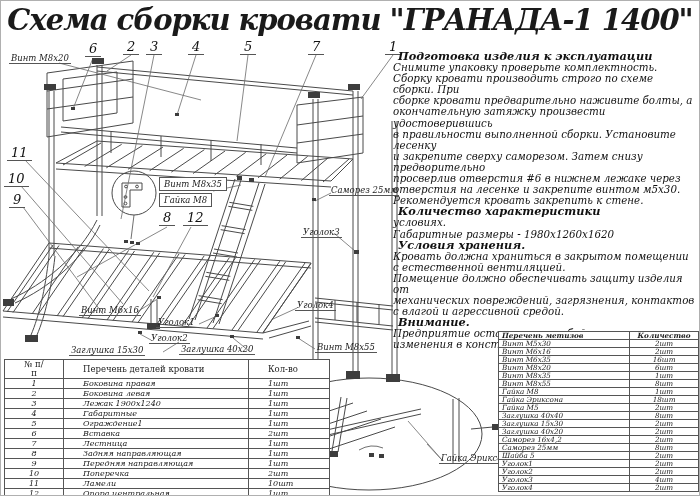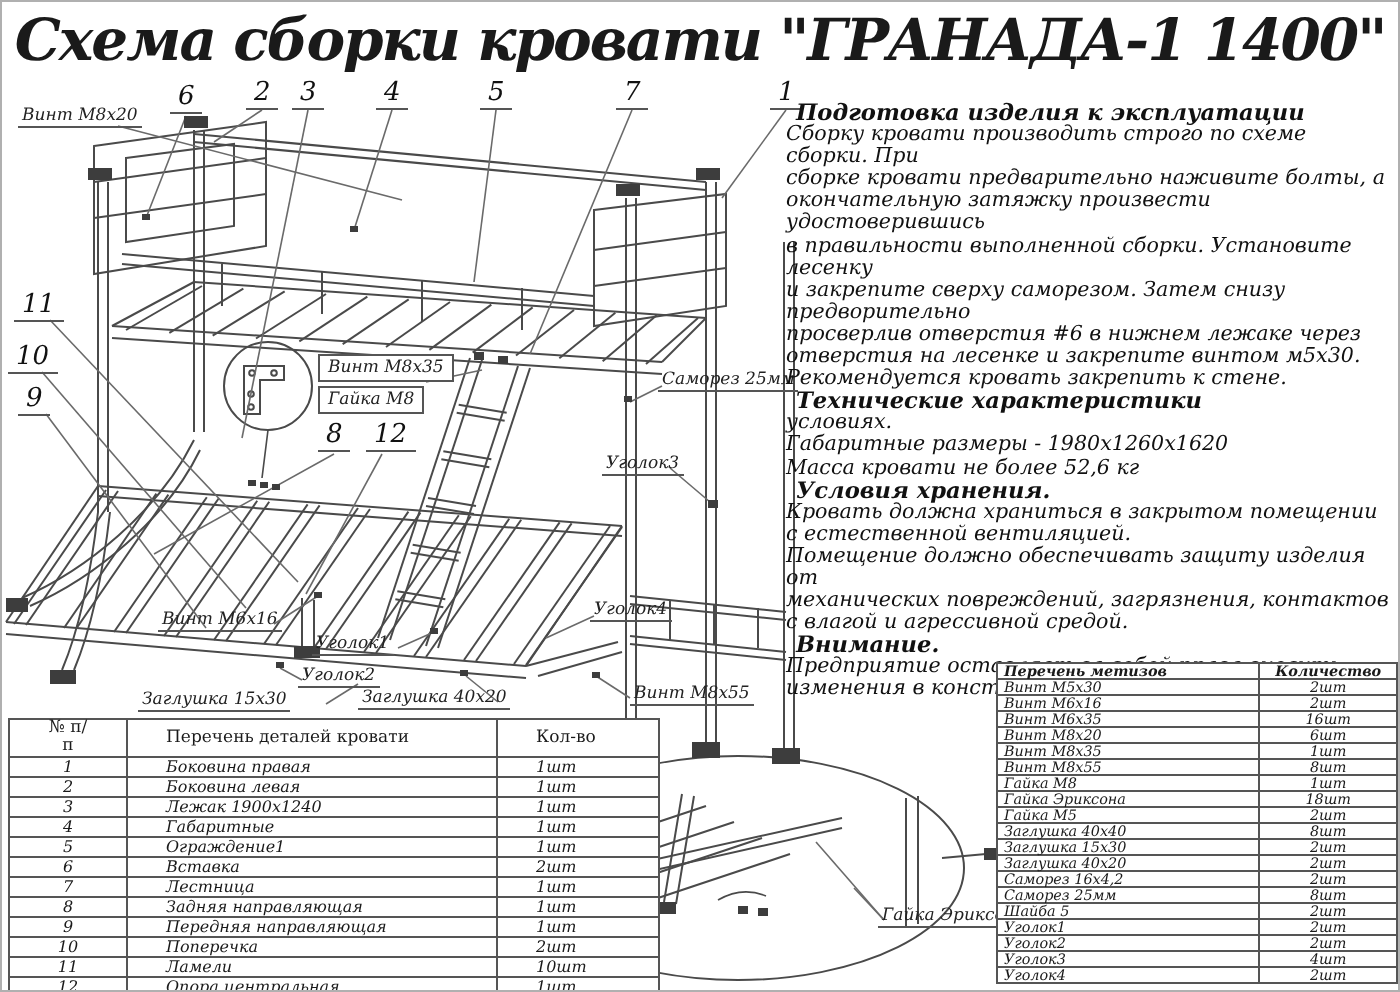--- a/index.html
+++ b/index.html
@@ -273,36 +273,36 @@
   <span class="dlabel" style="left:314px;top:341px">Винт М8х55</span>
   <span class="dlabel boxed" style="left:205px;top:425px">Винт М5х30</span>
   <span class="dlabel boxed" style="left:205px;top:440px">Гайка М5</span>
   <span class="dlabel boxed" style="left:205px;top:455px">Шайба 5</span>
   <span class="dlabel" style="left:438px;top:452px">Гайка Эриксона</span>
 
   <div class="instructions">
     <div>
       <div class="sec-header">Подготовка изделия к эксплуатации</div>
       <div>
+          <div>Снимите упаковку проверьте комплектность.</div>
           <div>Сборку кровати производить строго по схеме сборки. При</div>
           <div>сборке кровати предварительно наживите болты, а</div>
           <div>окончательную затяжку произвести удостоверившись</div>
           <div>в правильности выполненной сборки. Установите лесенку</div>
           <div>и закрепите сверху саморезом. Затем снизу предворительно</div>
           <div>просверлив отверстия #6 в нижнем лежаке через</div>
           <div>отверстия на лесенке и закрепите винтом м5х30.</div>
           <div>Рекомендуется кровать закрепить к стене.</div>
         </div>
     </div>
     <div>
-      <div class="sec-header">Технические характеристики</div>
+      <div class="sec-header">Количество характеристики</div>
       <div>
           <div>условиях.</div>
           <div>Габаритные размеры - 1980х1260х1620</div>
-          <div>Масса кровати не более 52,6 кг</div>
         </div>
     </div>
     <div>
       <div class="sec-header">Условия хранения.</div>
       <div>
           <div>Кровать должна храниться в закрытом помещении</div>
           <div>с естественной вентиляцией.</div>
           <div>Помещение должно обеспечивать защиту изделия от</div>
           <div>механических повреждений, загрязнения, контактов</div>
           <div>с влагой и агрессивной средой.</div>

